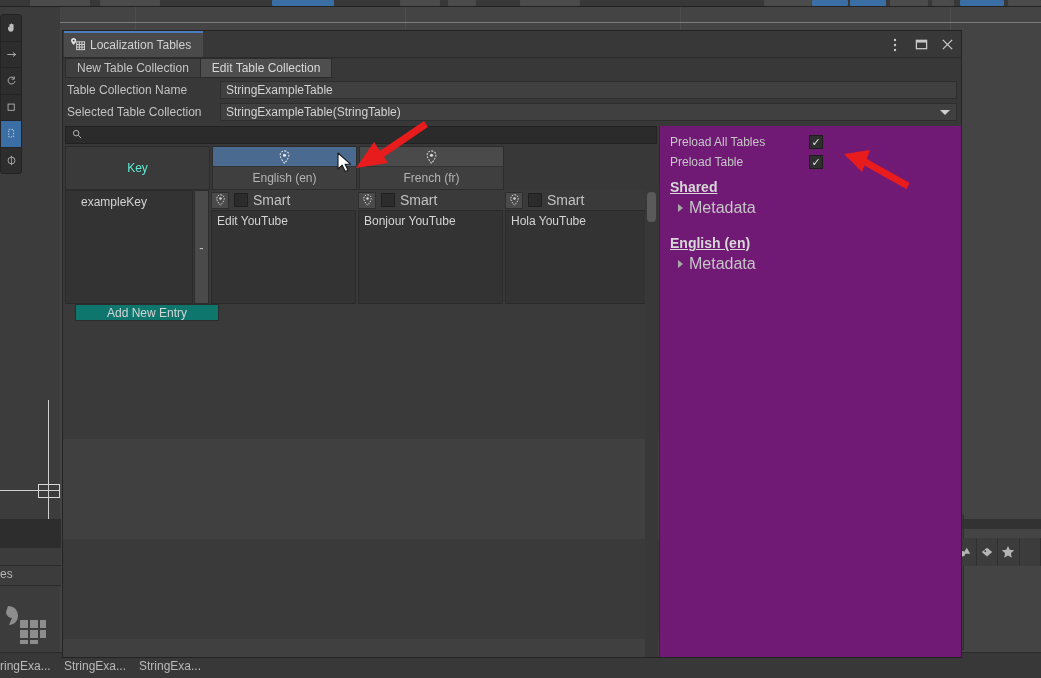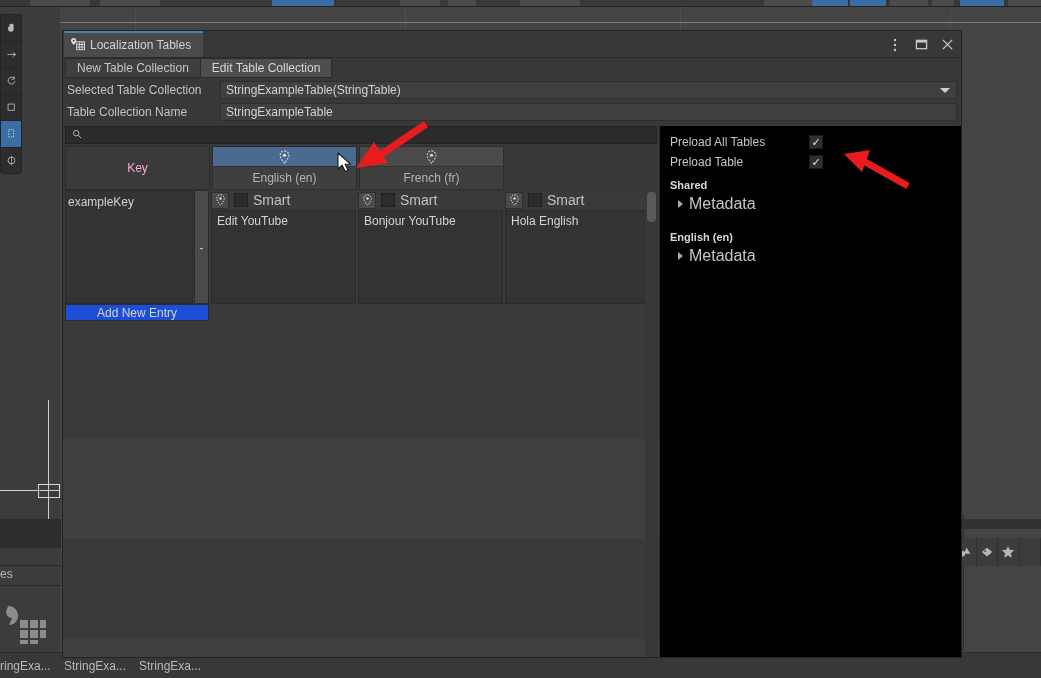--- a/index.html
+++ b/index.html
@@ -106,54 +106,54 @@
     flex: 1; background: transparent; border: none; outline: none;
     color: #d0d0d0; font-size: 12px; font-family: "Liberation Sans", sans-serif;
   }
 
   .colhead { display: flex; height: 44px; flex: none; padding-left: 2px; }
   .colhead-cell { position: relative; border: 1px solid #2c2c2c; margin-right: 2px; background: #3f3f3f; }
   .colhead-cell.keycol { width: 145px; background: #3a3a3a; }
   .colhead-top { height: 20px; display: flex; align-items: center; justify-content: center; background: #4a4a4a; border-bottom: 1px solid #333; }
   .colhead-top.sel { background: #4a6a8f; }
   .colhead-name { height: 22px; display: flex; align-items: center; justify-content: center; font-size: 12px; color: #b4b4b4; }
-  .colhead-cell.keycol .colhead-name { height: 42px; color: #f9a8d4; }
+  .colhead-cell.keycol .colhead-name { height: 42px; color: #5eead4; }
 
   .rowsarea { flex: 1; position: relative; min-height: 0; overflow: hidden; }
   .band { position: absolute; left: 0; right: 0; }
   .band.dark { background: #3a3a3a; }
   .band.light { background: #404040; }
 
   .datarow { position: absolute; left: 2px; top: 0; right: 0; height: 114px; display: flex; }
   .keycell {
     width: 128px; background: #333333; border: 1px solid #2a2a2a;
-    padding: 4px 2px; font-size: 12px; color: #d3d3d3;
+    padding: 4px 15px; font-size: 12px; color: #d3d3d3;
   }
   .rowbtn-strip { width: 15px; margin-left: 1px; display: flex; align-items: center; justify-content: center; background: #4a4a4a; border: 1px solid #2c2c2c; color: #c7c7c7; font-size: 13px; line-height: 1; }
   .valcell { width: 145px; margin-left: 2px; display: flex; flex-direction: column; }
   .valcell-head { height: 20px; display: flex; align-items: center; gap: 5px; }
   .mini-btn { width: 18px; height: 17px; background: #4a4a4a; border: 1px solid #2e2e2e; display: flex; align-items: center; justify-content: center; color: #d0d0d0; }
   .cbox { width: 14px; height: 14px; background: #2c2c2c; border: 1px solid #1f1f1f; }
   .smart-lbl { font-size: 14px; color: #c2c2c2; }
   .valbox { flex: 1; background: #333333; border: 1px solid #2a2a2a; padding: 3px 5px; font-size: 12px; color: #d4d4d4; }
 
-  .addrow { position: absolute; left: 2px; top: 114px; width: 144px; height: 17px;
-            background: #1d4ed8; border: 1px solid #2c2c2c;
+  .addrow { position: absolute; left: 12px; top: 114px; width: 144px; height: 17px;
+            background: #0f766e; border: 1px solid #2c2c2c;
             display: flex; align-items: center; justify-content: center;
             font-size: 12px; color: #d4d4d4; }
 
   .vscroll { position: absolute; right: 1px; top: 0; width: 13px; bottom: 0; background: #383838; }
   .vscroll-thumb { position: absolute; left: 2px; top: 2px; width: 9px; height: 30px; background: #5a5a5a; border-radius: 4px; }
 
   
-  .props-pane { flex: 1; padding: 6px 8px 0 10px; background: #000000; }
+  .props-pane { flex: 1; padding: 6px 8px 0 10px; background: #701a75; }
   .prop-row { height: 20px; display: flex; align-items: center; }
   .prop-label { flex: 1; font-size: 12px; color: #c6c6c6; }
   .prop-check { width: 14px; height: 14px; background: #2f2f2f; border: 1px solid #1e1e1e; display: flex; align-items: center; justify-content: center; color: #e2e2e2; font-size: 11px; margin-right: 130px; }
-  .sect-title { font-size: 11px; font-weight: bold; color: #d8d8d8; margin-top: 7px; }
+  .sect-title { font-size: 14px; font-weight: bold; color: #d8d8d8; margin-top: 7px; text-decoration: underline; }
   .tree-row { display: flex; align-items: center; gap: 6px; margin-top: 4px; padding-left: 8px; }
   .tri { width: 0; height: 0; border-left: 5px solid #a9a9a9; border-top: 4px solid transparent; border-bottom: 4px solid transparent; }
   .tree-lbl { font-size: 16px; color: #c6c6c6; }
 
   
   .arrow-svg { position: absolute; pointer-events: none; }
   .cursor-svg { position: absolute; pointer-events: none; }
 </style>
 </head>
 <body>
@@ -315,35 +315,35 @@
   <div class="tabrow">
     <div class="tabbtn">
       <span>New Table Collection</span>
     </div>
     <div class="tabbtn active">
       <span>Edit Table Collection</span>
     </div>
   </div>
 
   <div class="field-row">
+    <div class="field-label">Table Collection Name</div>
+    <div class="field-ctl">
+      <span>StringExampleTable</span>
+    </div>
+  </div>
+
+  <div class="field-row">
     <div class="field-label">Selected Table Collection</div>
     <div class="field-ctl">
       <span>StringExampleTable(StringTable)</span>
       <span class="dd-arrow">
         <svg width="10" height="7" viewBox="0 0 10 7">
             <path d="M0 1h10L5 6z" fill="#cfcfcf"></path>
           </svg>
       </span>
-    </div>
-  </div>
-
-  <div class="field-row">
-    <div class="field-label">Table Collection Name</div>
-    <div class="field-ctl">
-      <span>StringExampleTable</span>
     </div>
   </div>
 
   <div class="body-split">
 
     <div class="table-pane">
 
       <div class="searchbar">
         <span>
           <svg width="10" height="10" viewBox="0 0 12 12">
@@ -423,21 +423,21 @@
             <div class="valcell-head">
               <div class="mini-btn">
                 <svg width="11" height="12" viewBox="0 0 14 16">
                     <path d="M7 1c2.8 0 5 2.2 5 5 0 3.7-5 9-5 9S2 9.7 2 6c0-2.8 2.2-5 5-5z" stroke="#dcdcdc" fill="none" stroke-width="1.3" stroke-dasharray="2 1.6"></path>
                     <circle cx="7" cy="6" r="1.6" fill="#dcdcdc"></circle>
                   </svg>
               </div>
               <div class="cbox"></div>
               <div class="smart-lbl">Smart</div>
             </div>
-            <div class="valbox">Hola English</div>
+            <div class="valbox">Hola YouTube</div>
           </div>
         </div>
 
         <div class="addrow">Add New Entry</div>
 
         <div class="vscroll">
           <div class="vscroll-thumb"></div>
         </div>
       </div>
     </div>

